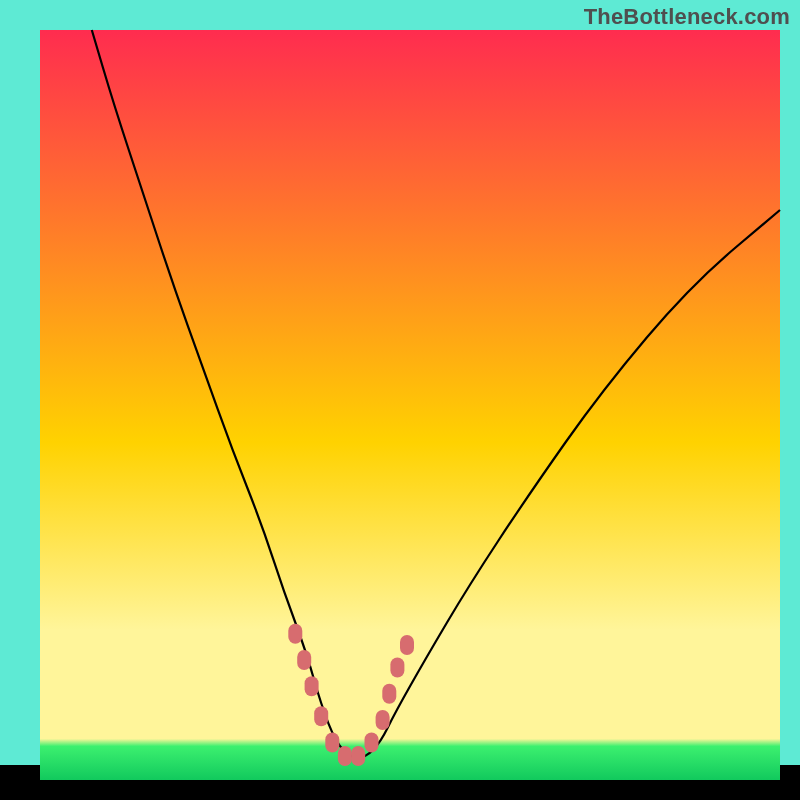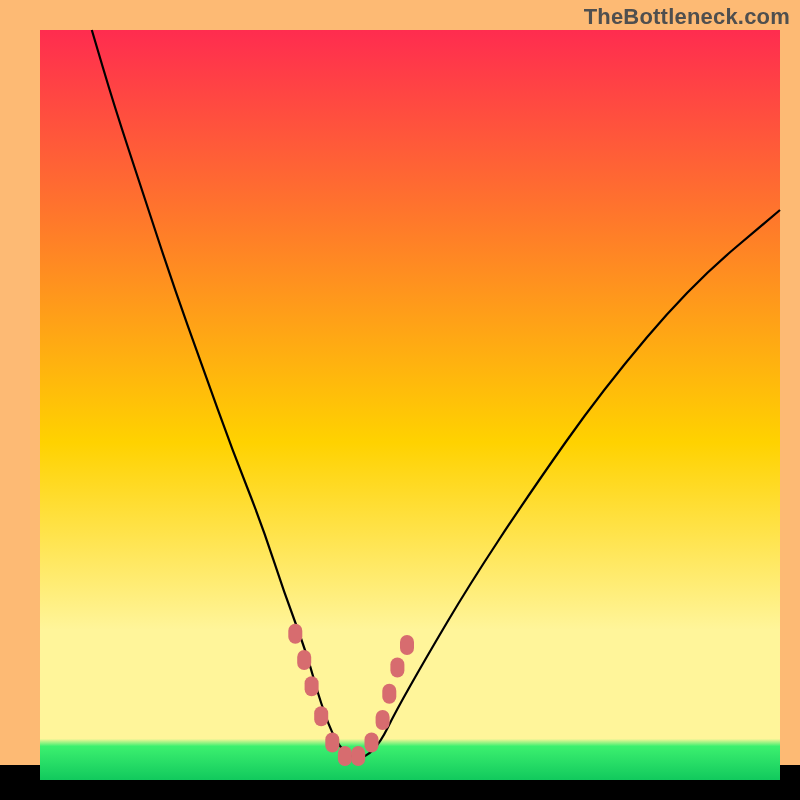--- a/index.html
+++ b/index.html
@@ -8,21 +8,21 @@
     width: 800px;
     height: 800px;
     background: #000000;
     overflow: hidden;
     font-family: Arial, Helvetica, sans-serif;
   }
   .stage {
     position: relative;
     width: 800px;
     height: 765px;
-    background: #fdba74;
+    background: #5eead4;
   }
   .watermark {
     position: absolute;
     top: 4px;
     right: 10px;
     color: #4f4f4f;
     font-size: 22px;
     font-weight: 600;
     letter-spacing: 0.2px;
     z-index: 10;

